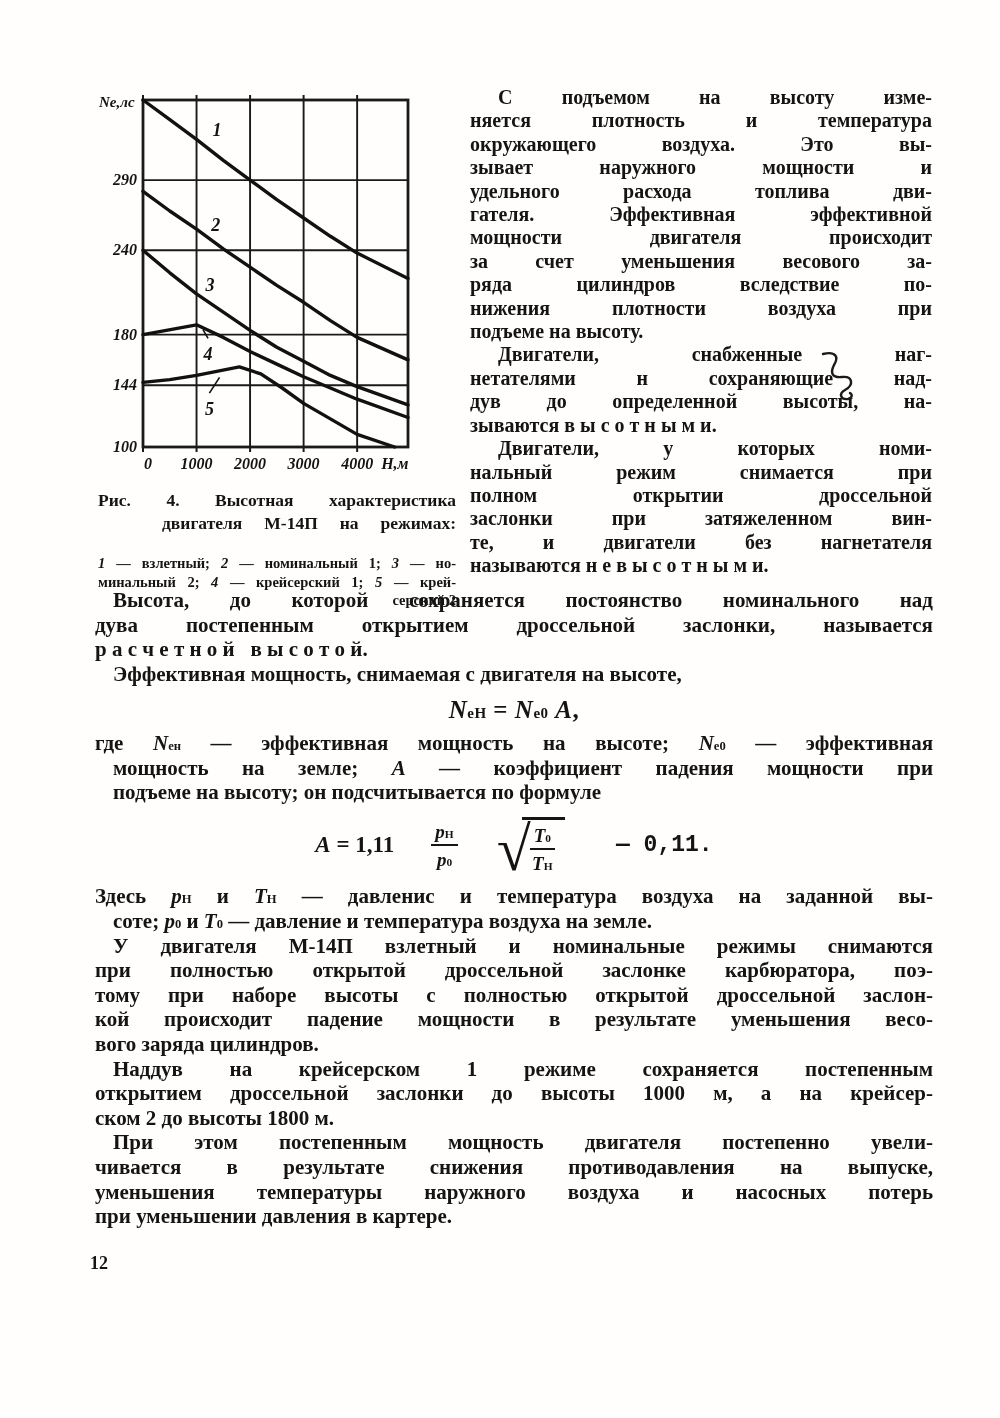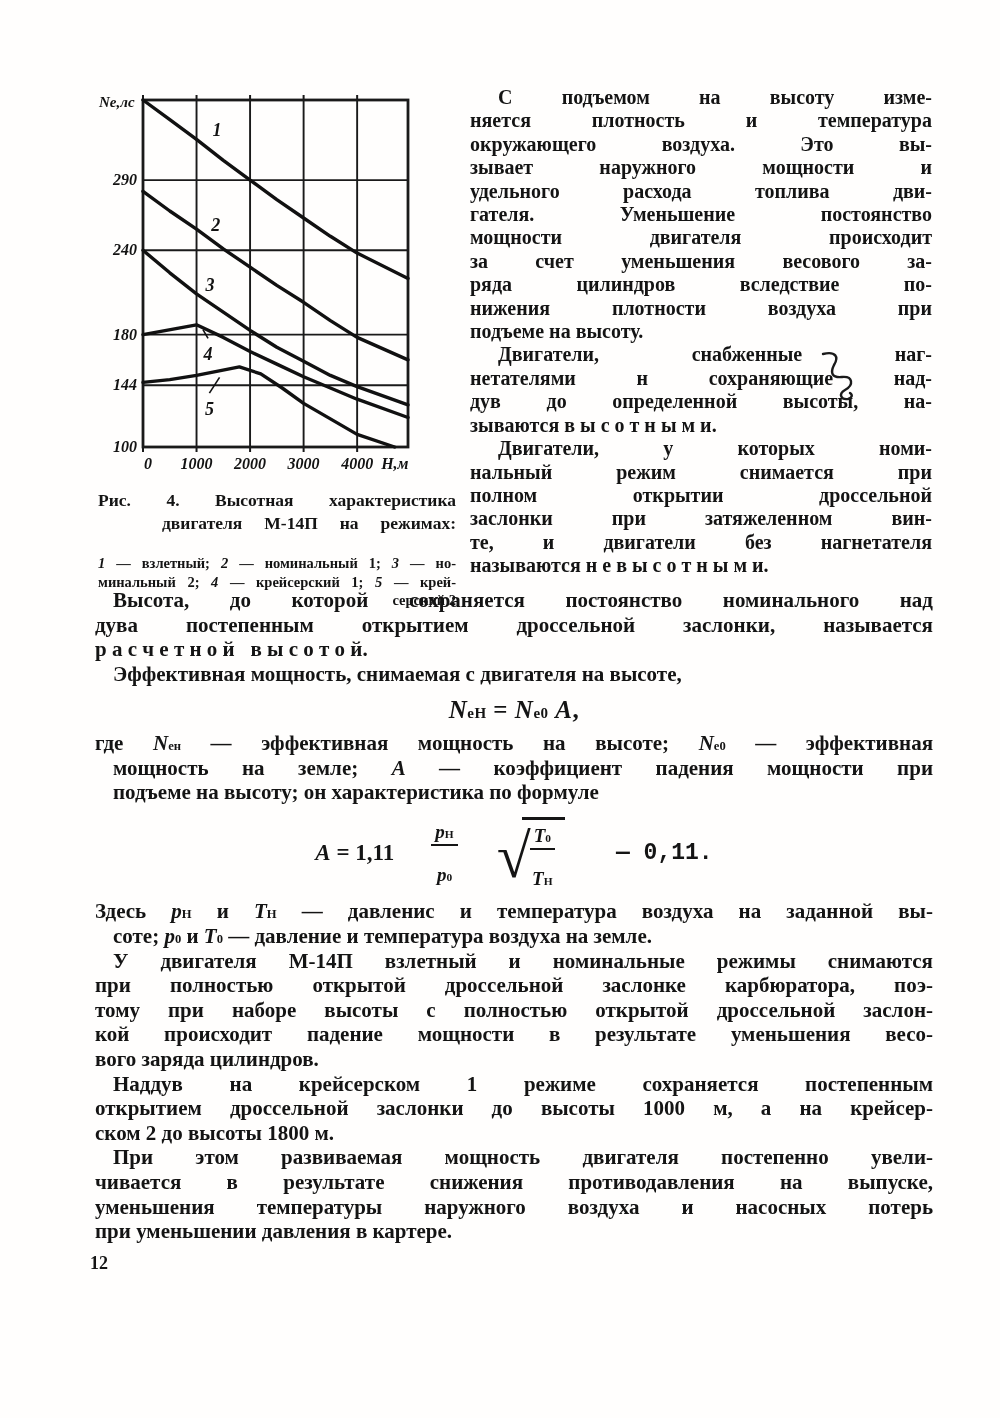--- a/index.html
+++ b/index.html
@@ -37,21 +37,21 @@
   .tline{text-align:justify;text-align-last:justify;}
   .tline.last{text-align-last:left;}
   sub{font-size:60%;vertical-align:-18%;line-height:0;}
 
   
   .formula{text-align:center;font-weight:bold;}
   .f1{margin:12px 0 8px;font-size:25px;letter-spacing:.5px;}
   .f2{margin:12px 0 10px;font-size:23px;display:flex;justify-content:center;align-items:center;gap:29px;}
   .frac{display:inline-block;vertical-align:middle;text-align:center;font-size:19px;line-height:1.15;margin:0 8px;}
   .frac .fn{display:block;border-bottom:2.5px solid #151515;padding:0 4px 1px;}
-  .frac .fd{display:block;padding-top:18px;}
+  .frac .fd{display:block;padding-top:3px;}
   .sqrt{display:inline-flex;align-items:center;margin-left:2px;}
   .rad{font-size:62px;font-weight:normal;line-height:54px;margin-right:-9px;transform:translateY(3px);}
   .radicand{border-top:3px solid #151515;display:inline-block;padding:5px 10px 0 8px;}
   .f2tail{margin-left:22px;font-family:Liberation Mono, monospace;}
 
   
   .pagenum{position:absolute;left:90px;top:1253px;font-size:18px;font-weight:bold;}
   .squiggle{position:absolute;left:820px;top:349px;width:42px;height:62px;}
 </style>
 </head>
@@ -121,21 +121,21 @@
       </div>
   </div>
 
   <div class="rcol">
       <div class="par pfirst">
         <div class="tline first">С подъемом на высоту изме-</div>
         <div class="tline">няется плотность и температура</div>
         <div class="tline">окружающего воздуха. Это вы-</div>
         <div class="tline">зывает наружного мощности и</div>
         <div class="tline">удельного расхода топлива дви-</div>
-        <div class="tline">гателя. Уменьшение постоянство</div>
+        <div class="tline">гателя. Эффективная эффективной</div>
         <div class="tline">мощности двигателя происходит</div>
         <div class="tline">за счет уменьшения весового за-</div>
         <div class="tline">ряда цилиндров вследствие по-</div>
         <div class="tline">нижения плотности воздуха при</div>
         <div class="tline last">подъеме на высоту.</div>
       </div>
       <div class="par pfirst">
         <div class="tline first">Двигатели, снабженные наг-</div>
         <div class="tline">нетателями н сохраняющие над-</div>
         <div class="tline">дув до определенной высоты, на-</div>
@@ -166,21 +166,21 @@
           <div class="tline first last">Эффективная мощность, снимаемая с двигателя на высоте,</div>
         </div>
       </div>
 
     <div class="formula f1"><i>N</i><sub>еН</sub> = <i>N</i><sub>е0</sub> <i>A</i>,</div>
 
     <div>
         <div class="par phang">
           <div class="tline first">где <i>N</i><sub>ен</sub> — эффективная мощность на высоте; <i>N</i><sub>е0</sub> — эффективная</div>
           <div class="tline">мощность на земле; <i>А</i> — коэффициент падения мощности при</div>
-          <div class="tline last">подъеме на высоту; он характеристика по формуле</div>
+          <div class="tline last">подъеме на высоту; он подсчитывается по формуле</div>
         </div>
       </div>
 
     <div class="formula f2">
       <span><i>А</i> = 1,11</span>
       <span class="frac">
         <span class="fn"><i>р</i><sub>Н</sub></span>
         <span class="fd"><i>р</i><sub>0</sub></span>
       </span>
       <span class="sqrt">
@@ -206,21 +206,21 @@
           <div class="tline">тому при наборе высоты с полностью открытой дроссельной заслон-</div>
           <div class="tline">кой происходит падение мощности в результате уменьшения весо-</div>
           <div class="tline last">вого заряда цилиндров.</div>
         </div>
         <div class="par pfirst">
           <div class="tline first">Наддув на крейсерском 1 режиме сохраняется постепенным</div>
           <div class="tline">открытием дроссельной заслонки до высоты 1000 м, а на крейсер-</div>
           <div class="tline last">ском 2 до высоты 1800 м.</div>
         </div>
         <div class="par pfirst">
-          <div class="tline first">При этом развиваемая мощность двигателя постепенно увели-</div>
+          <div class="tline first">При этом постепенным мощность двигателя постепенно увели-</div>
           <div class="tline">чивается в результате снижения противодавления на выпуске,</div>
           <div class="tline">уменьшения температуры наружного воздуха и насосных потерь</div>
           <div class="tline last">при уменьшении давления в картере.</div>
         </div>
       </div>
   </div>
 
   <div class="pagenum">12</div>
 
 </div>

